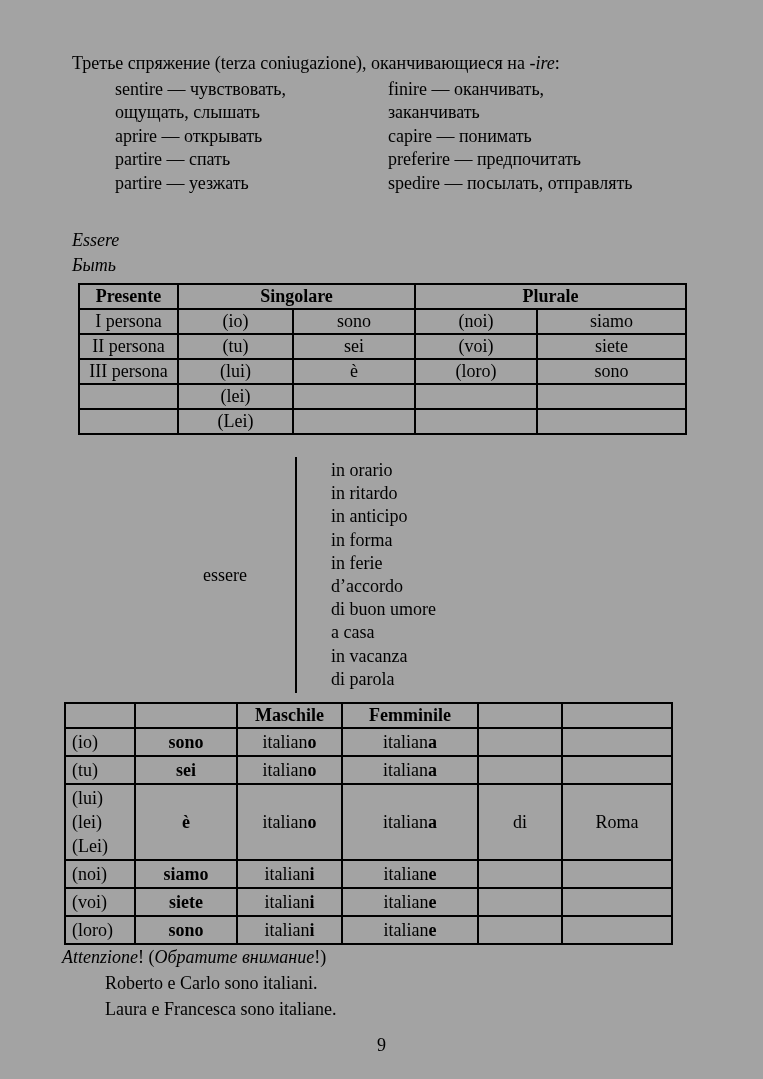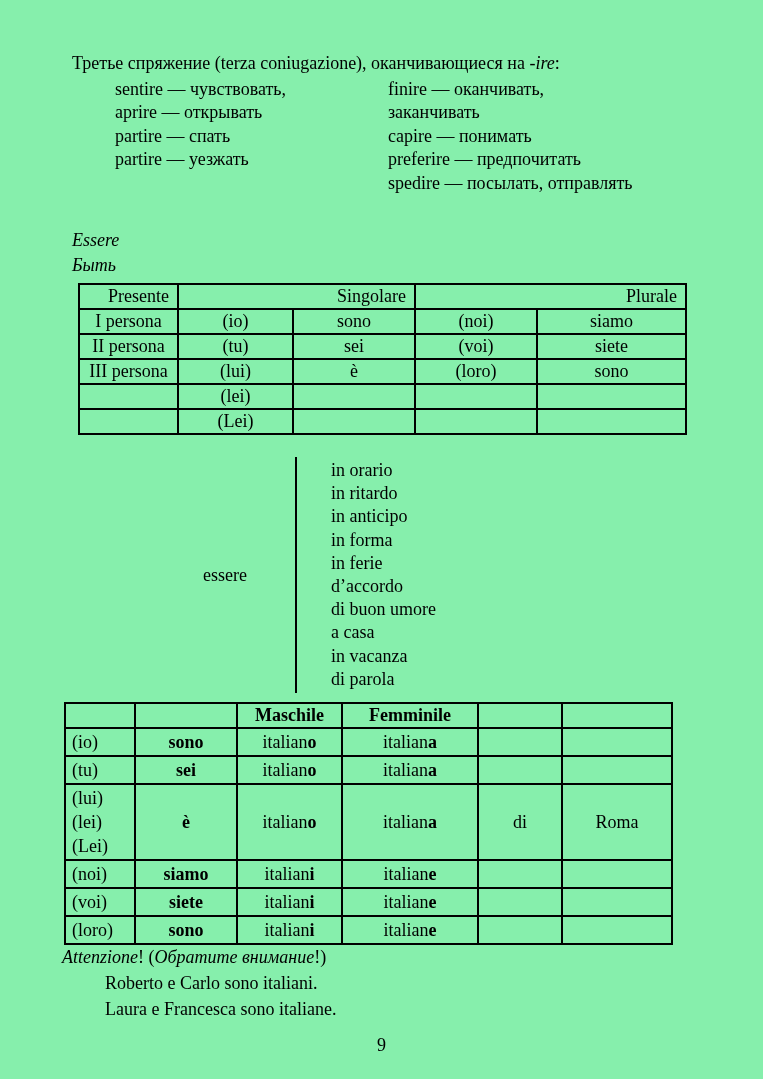--- a/index.html
+++ b/index.html
@@ -1,21 +1,21 @@
 <!DOCTYPE html>
 <html><head>
 <meta charset="utf-8">
 <style>
   * { box-sizing: border-box; }
   html, body { margin: 0; padding: 0; background: #ffffff; }
   .page {
     position: relative;
     width: 763px;
     height: 1079px;
-    background: #86efac;
+    background: #a3a3a3;
     color: #000000;
     font-family: "Liberation Serif", "DejaVu Serif", serif;
     font-size: 18px;
     overflow: hidden;
   }
   .it { font-style: italic; }
   .b  { font-weight: bold; }
 
   .intro {
     position: absolute;
@@ -53,21 +53,21 @@
   }
   .t1 th, .t1 td {
     border: 2px solid #000;
     height: 25px;
     padding: 0 8px;
     font-size: 18px;
     text-align: center;
     vertical-align: middle;
     overflow: hidden;
   }
-  .t1 th { font-weight: normal; text-align: right; }
+  .t1 th { font-weight: bold; text-align: center; }
 
   .essere-expr {
     position: absolute;
     left: 155px;
     top: 457px;
     display: flex;
     align-items: stretch;
   }
   .essere-expr .label {
     width: 142px;
@@ -120,20 +120,21 @@
 </head>
 <body>
 
 <div class="page">
 
   <div class="intro"><span>Третье спряжение (terza coniugazione), оканчивающиеся на </span><span class="it">-ire</span><span>:</span></div>
 
   <div class="verb-grid">
     <div class="col">
       <div>sentire — чувствовать,</div>
+      <div>ощущать, слышать</div>
       <div>aprire — открывать</div>
       <div>partire — спать</div>
       <div>partire — уезжать</div>
     </div>
     <div class="col">
       <div>finire — оканчивать,</div>
       <div>заканчивать</div>
       <div>capire — понимать</div>
       <div>preferire — предпочитать</div>
       <div>spedire — посылать, отправлять</div>

